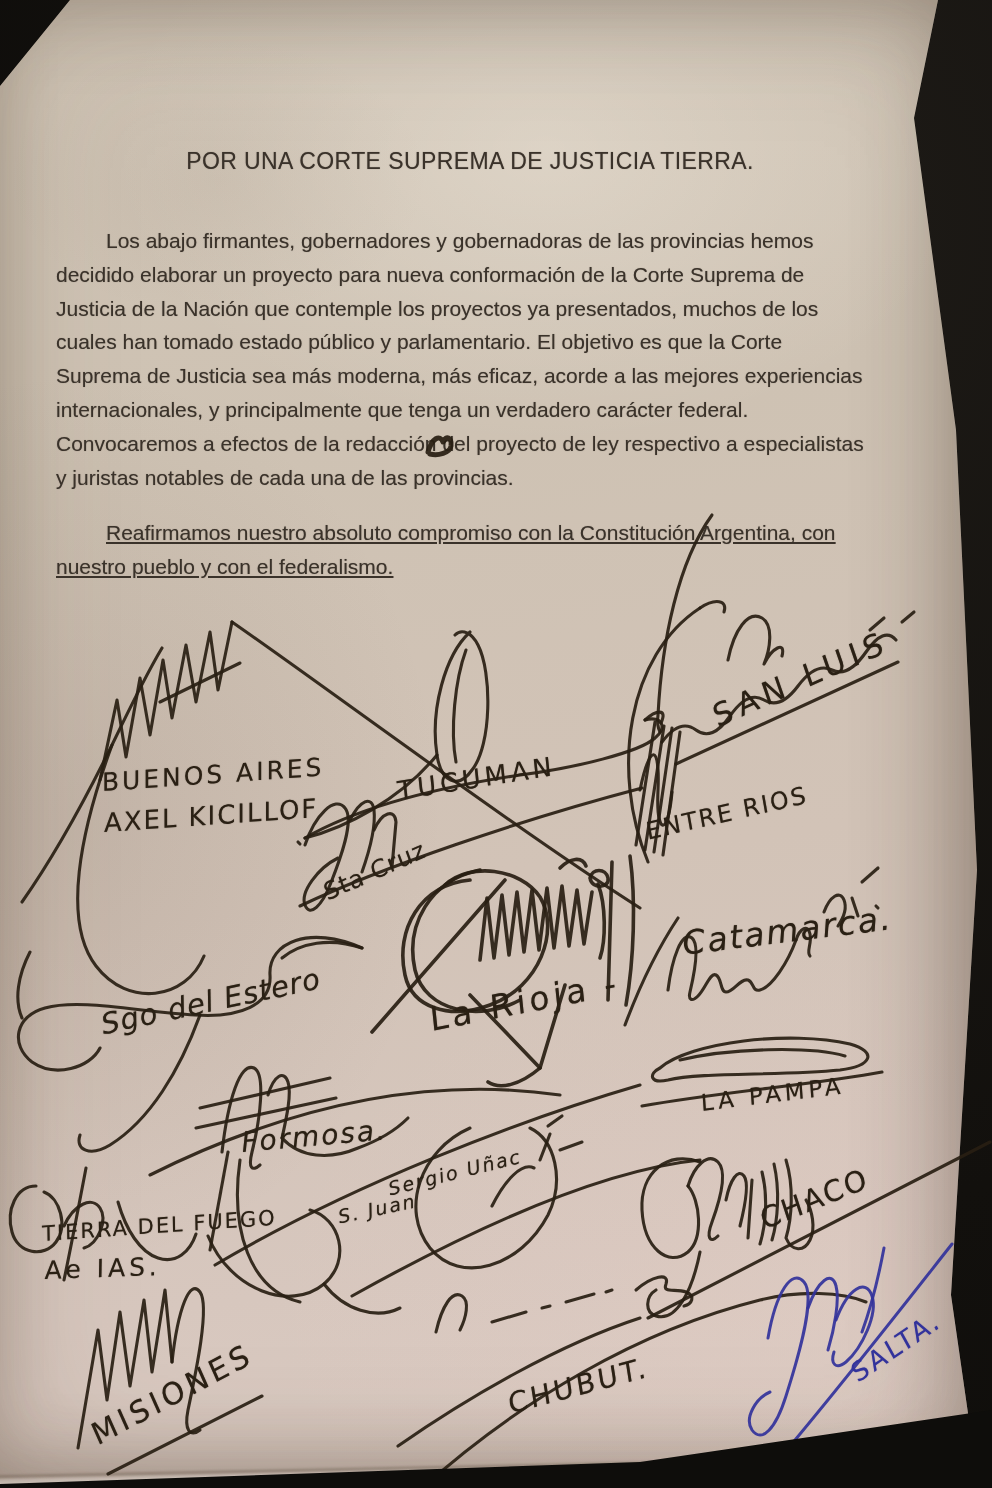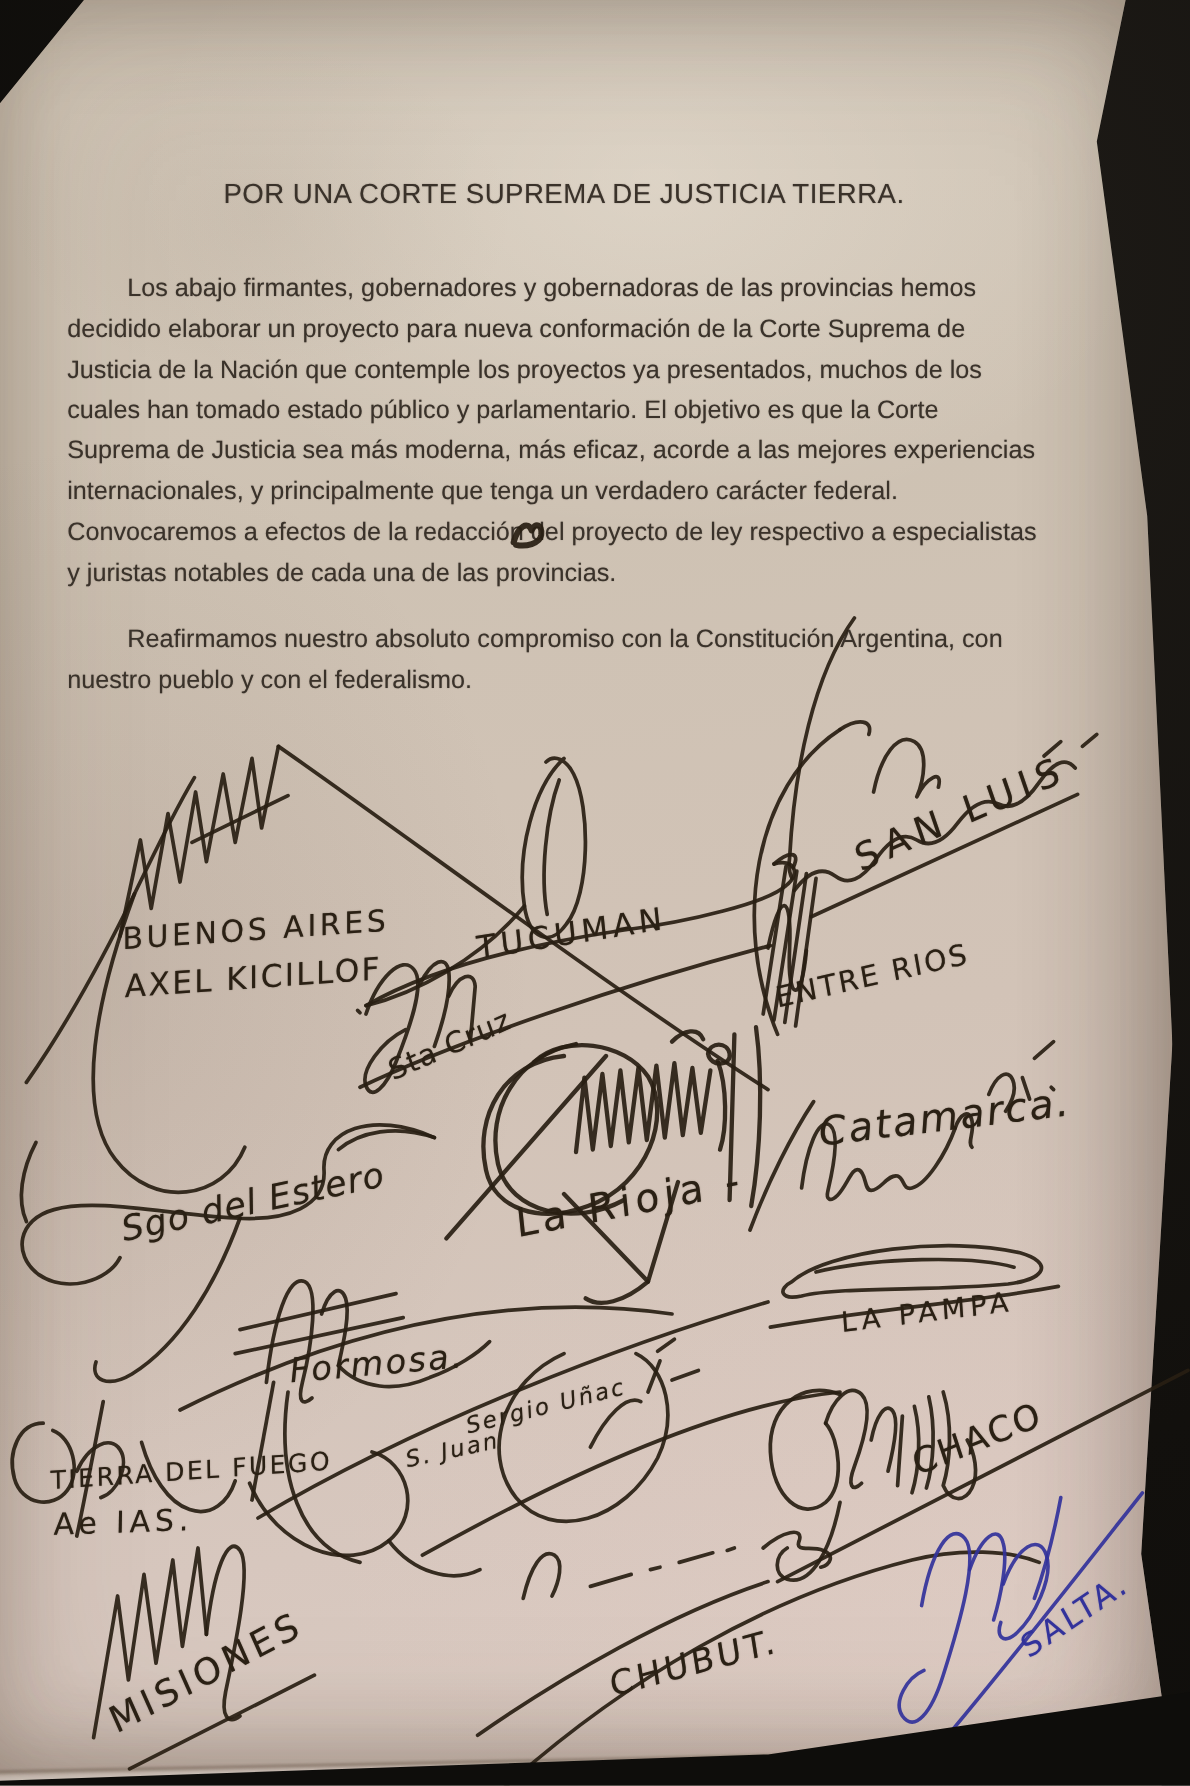--- a/index.html
+++ b/index.html
@@ -31,21 +31,21 @@
   .doc-title{
     position:absolute;left:60px;top:148px;width:820px;text-align:center;
     font-size:23px;letter-spacing:0.4px;color:#3a322a;font-weight:400;
     text-shadow:0 0 1px rgba(58,50,42,0.5);
   }
   .doc-body{
     position:absolute;left:56px;top:224px;width:808px;color:#3a322a;
     font-size:21px;line-height:33.8px;text-shadow:0 0 1px rgba(58,50,42,0.45);
   }
   .doc-body p{margin:0;text-indent:50px;}
-  .doc-body p + p{margin-top:22px;}
+  .doc-body p + p{margin-top:22px;text-decoration:underline;}
   
   svg.sigs{position:absolute;left:0;top:0;width:992px;height:1488px;pointer-events:none;}
   svg.sigs path{fill:none;stroke:#281e12;stroke-width:3.1;stroke-linecap:round;stroke-linejoin:round;opacity:0.92;}
   svg.sigs g[data-name="signature-la-rioja"] path{stroke-width:3.6;}
   svg.sigs g[data-name="signature-salta"] path{stroke:#32329b;stroke-width:3;}
   .cap{
     position:absolute;color:#2a2014;white-space:nowrap;
     font-family:"DejaVu Sans", sans-serif;transform-origin:left top;
     text-shadow:0 0 1px rgba(42,32,20,0.55);
   }

